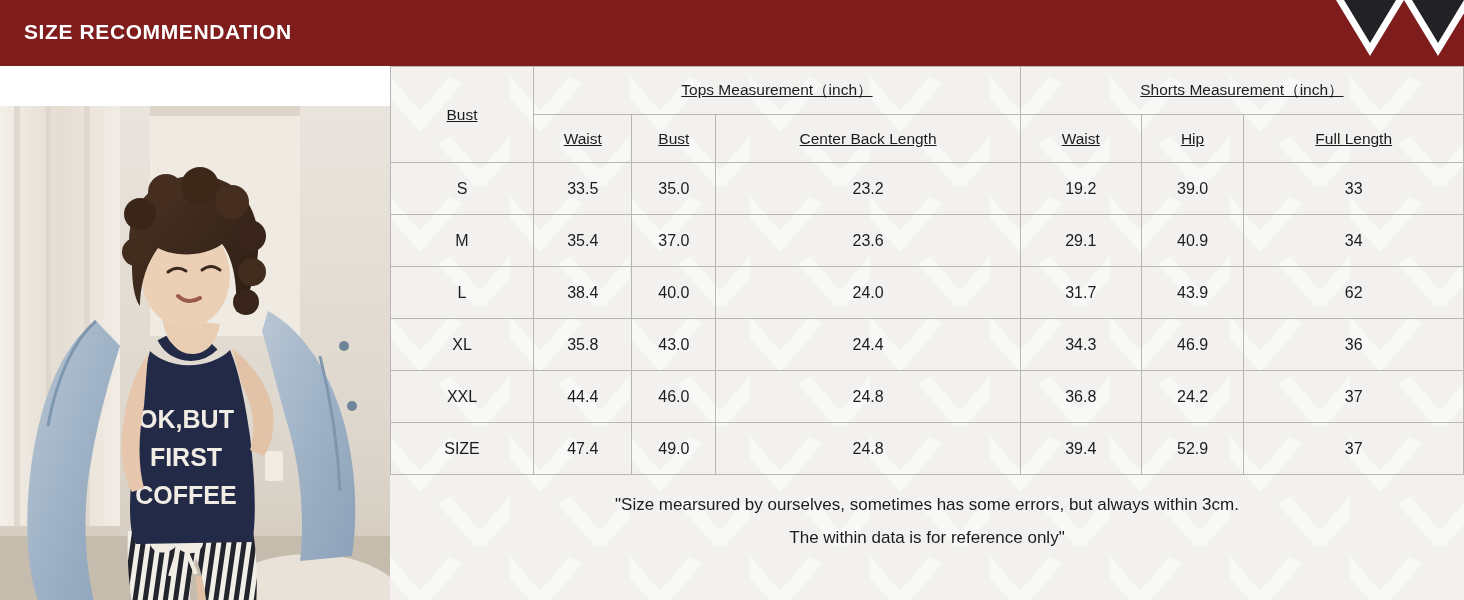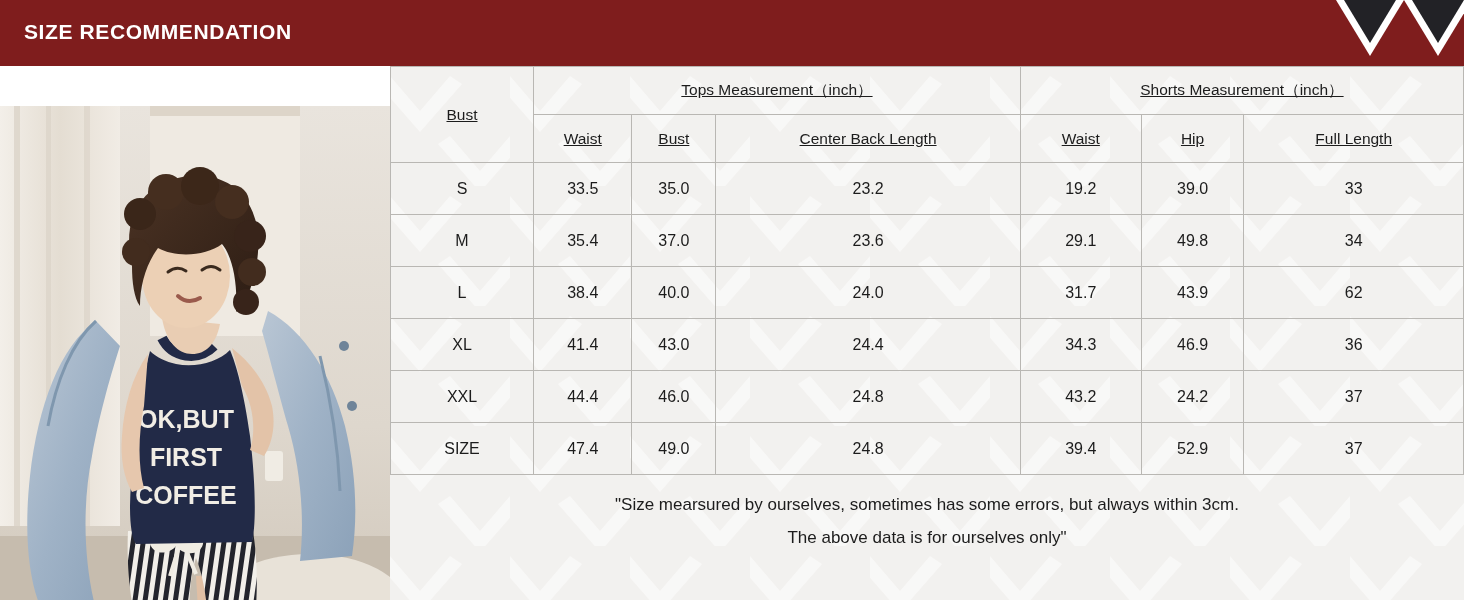--- a/index.html
+++ b/index.html
@@ -278,62 +278,62 @@
             <td>19.2</td>
             <td>39.0</td>
             <td>33</td>
           </tr>
           <tr>
             <td class="sizecell">M</td>
             <td>35.4</td>
             <td>37.0</td>
             <td>23.6</td>
             <td>29.1</td>
-            <td>49.8</td>
+            <td>40.9</td>
             <td>34</td>
           </tr>
           <tr>
             <td class="sizecell">L</td>
             <td>38.4</td>
             <td>40.0</td>
             <td>24.0</td>
             <td>31.7</td>
             <td>43.9</td>
             <td>62</td>
           </tr>
           <tr>
             <td class="sizecell">XL</td>
-            <td>41.4</td>
+            <td>35.8</td>
             <td>43.0</td>
             <td>24.4</td>
             <td>34.3</td>
             <td>46.9</td>
             <td>36</td>
           </tr>
           <tr>
             <td class="sizecell">XXL</td>
             <td>44.4</td>
             <td>46.0</td>
             <td>24.8</td>
-            <td>43.2</td>
+            <td>36.8</td>
             <td>24.2</td>
             <td>37</td>
           </tr>
           <tr>
             <td class="sizecell">SIZE</td>
             <td>47.4</td>
             <td>49.0</td>
             <td>24.8</td>
             <td>39.4</td>
             <td>52.9</td>
             <td>37</td>
           </tr>
           <tr class="note-row">
             <td colspan="7">
               <div class="note">"Size mearsured by ourselves, sometimes has some errors, but always within 3cm.</div>
-              <div class="note">The above data is for ourselves only"</div>
+              <div class="note">The within data is for reference only"</div>
             </td>
           </tr>
         </tbody>
       </table>
     </div>
   </div>
 </div>
 
 </body></html>

